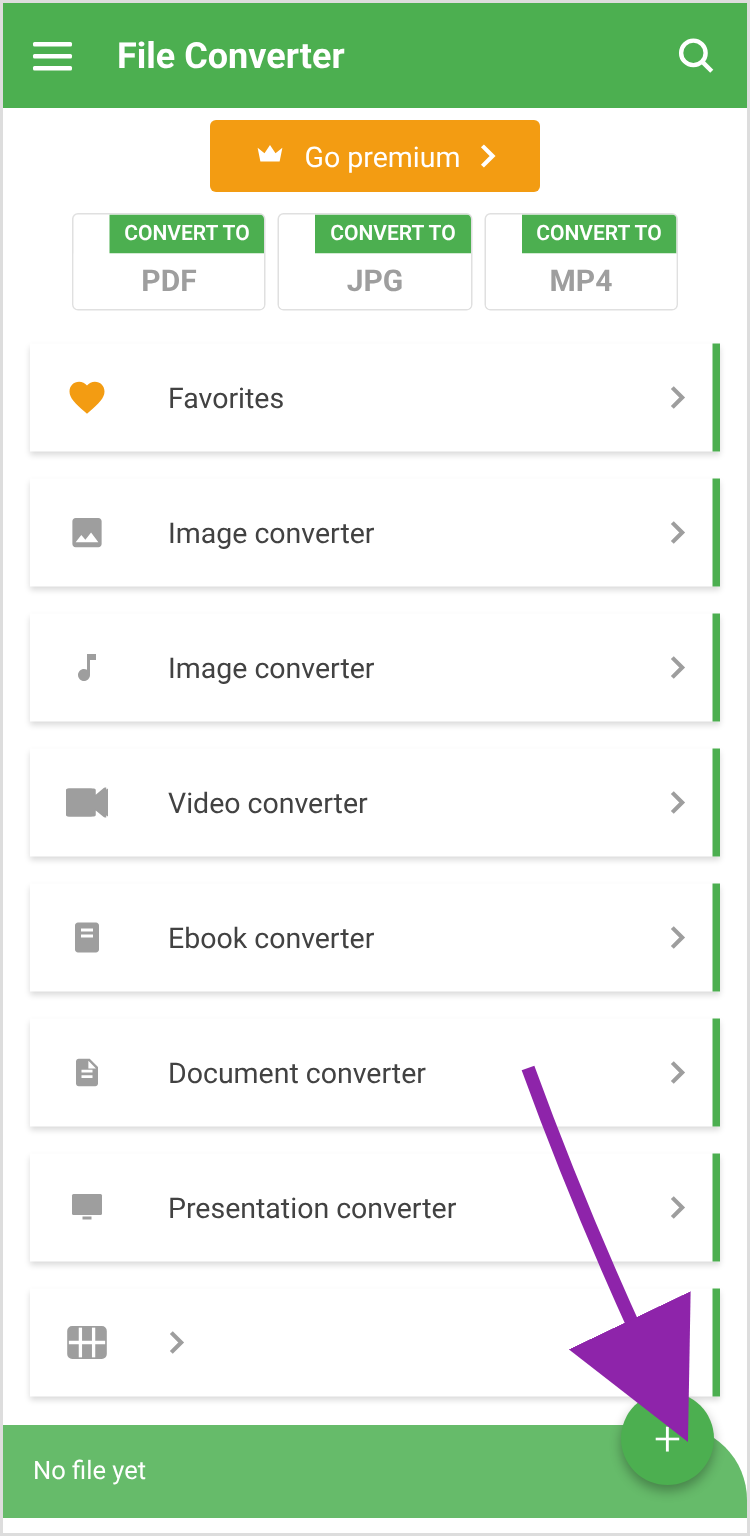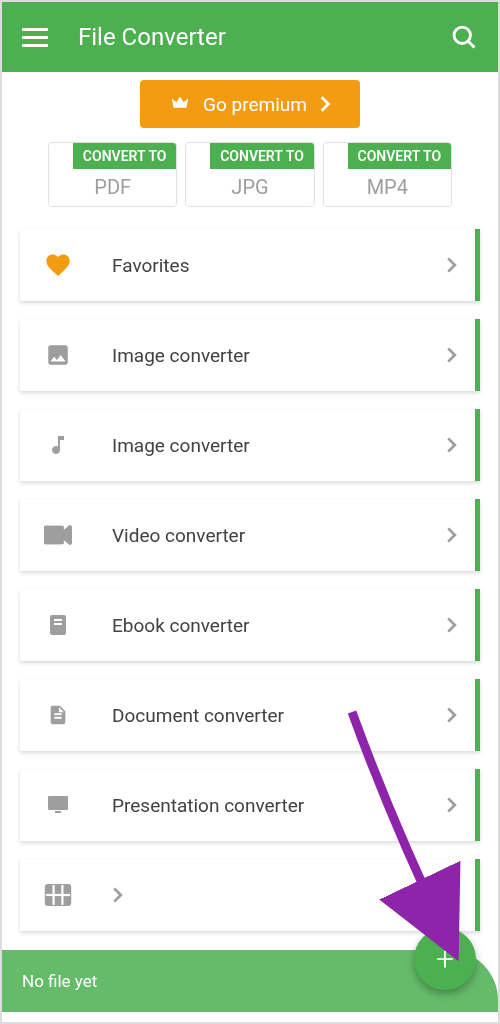--- a/index.html
+++ b/index.html
@@ -32,21 +32,21 @@
       cursor: pointer;
     }
     .menu-icon span {
       height: 3px;
       background: #fff;
       border-radius: 1px;
     }
     .header-title {
       color: #fff;
       font-size: 24px;
-      font-weight: 400;
+      font-weight: 700;
       flex: 1;
     }
     .search-icon {
       cursor: pointer;
     }
     .premium-banner {
       background: #F39C12;
       color: #fff;
       margin: 8px auto 14px;
       width: 220px;
@@ -79,21 +79,21 @@
       font-size: 14px;
       font-weight: 600;
       padding: 5px 0;
       margin-left: 24px;
     }
     .format-card-body {
       background: #fff;
       color: #9e9e9e;
       text-align: center;
       font-size: 20px;
-      font-weight: 400;
+      font-weight: 700;
       padding: 6px 4px 7px;
     }
     .converter-list {
       padding: 10px 18px 0;
       display: flex;
       flex-direction: column;
       gap: 18px;
     }
     .converter-item {
       background: #fff;

